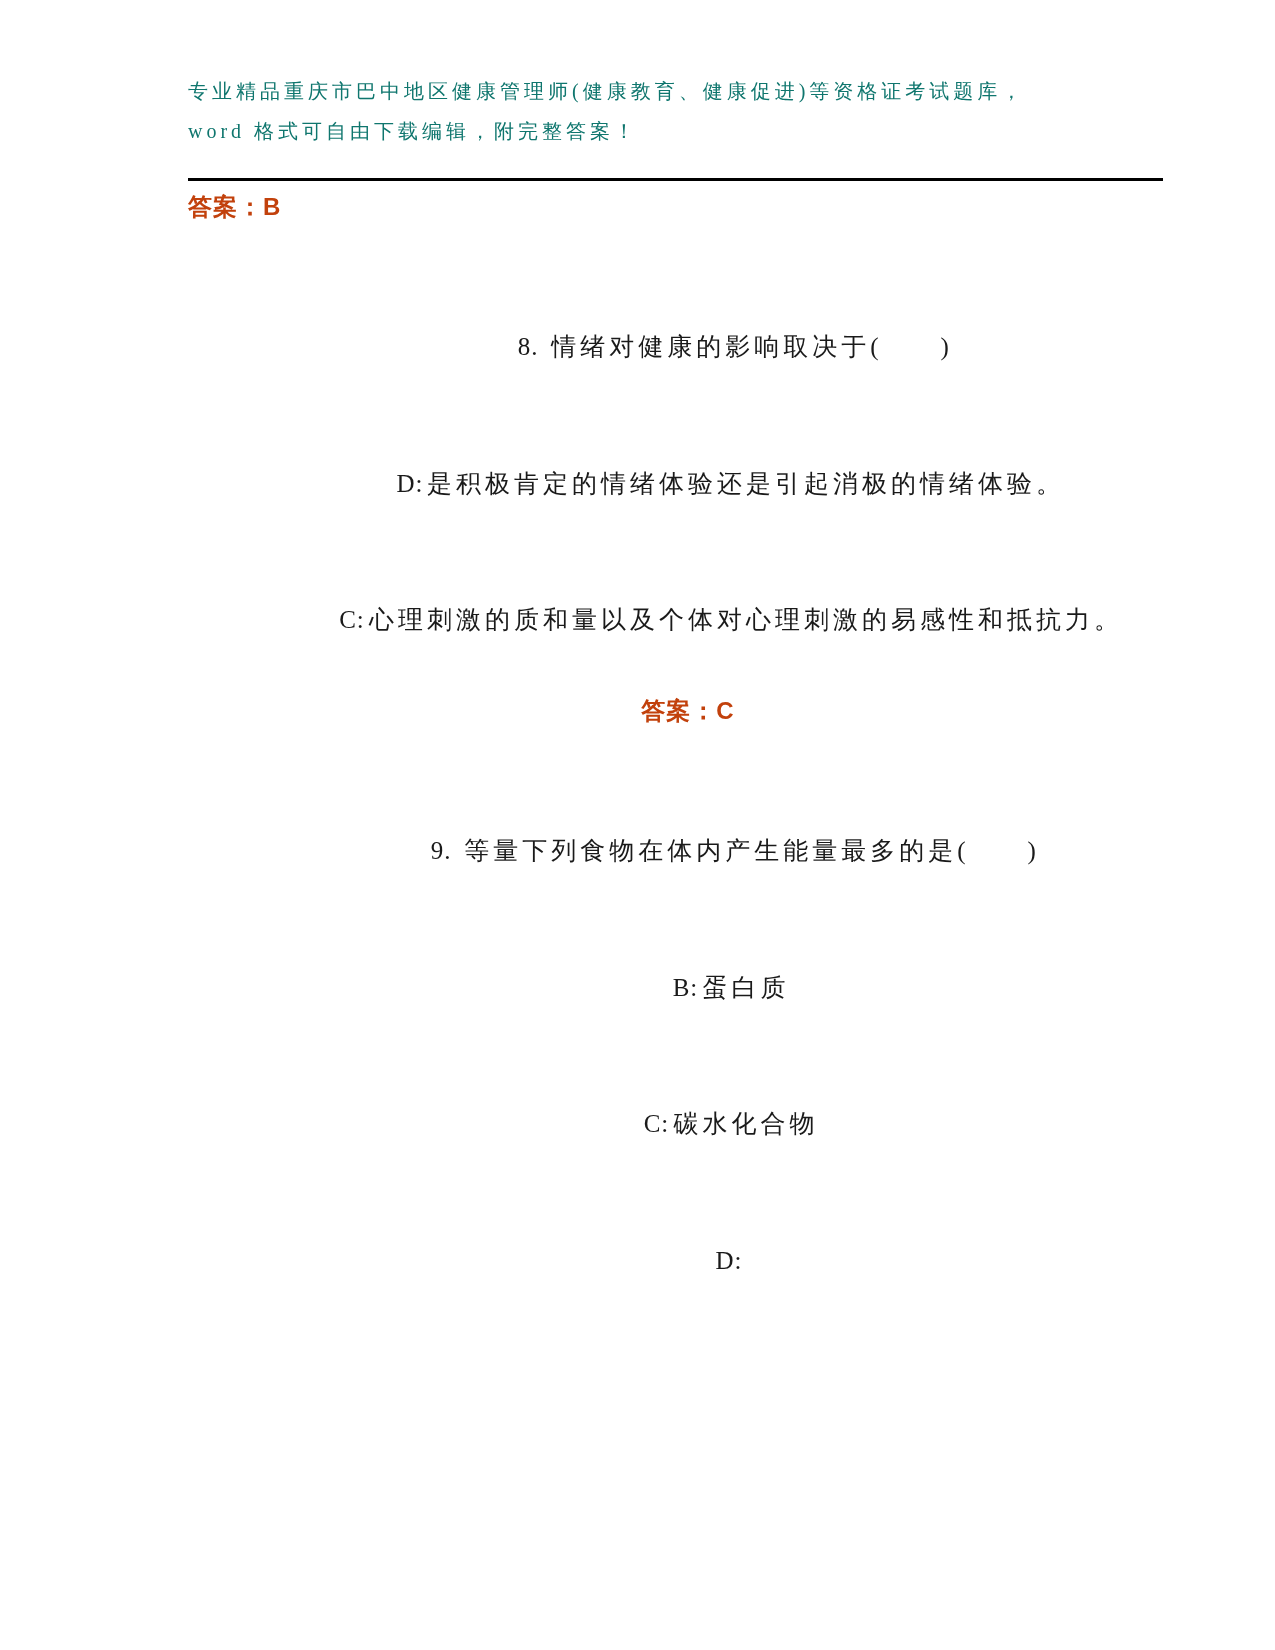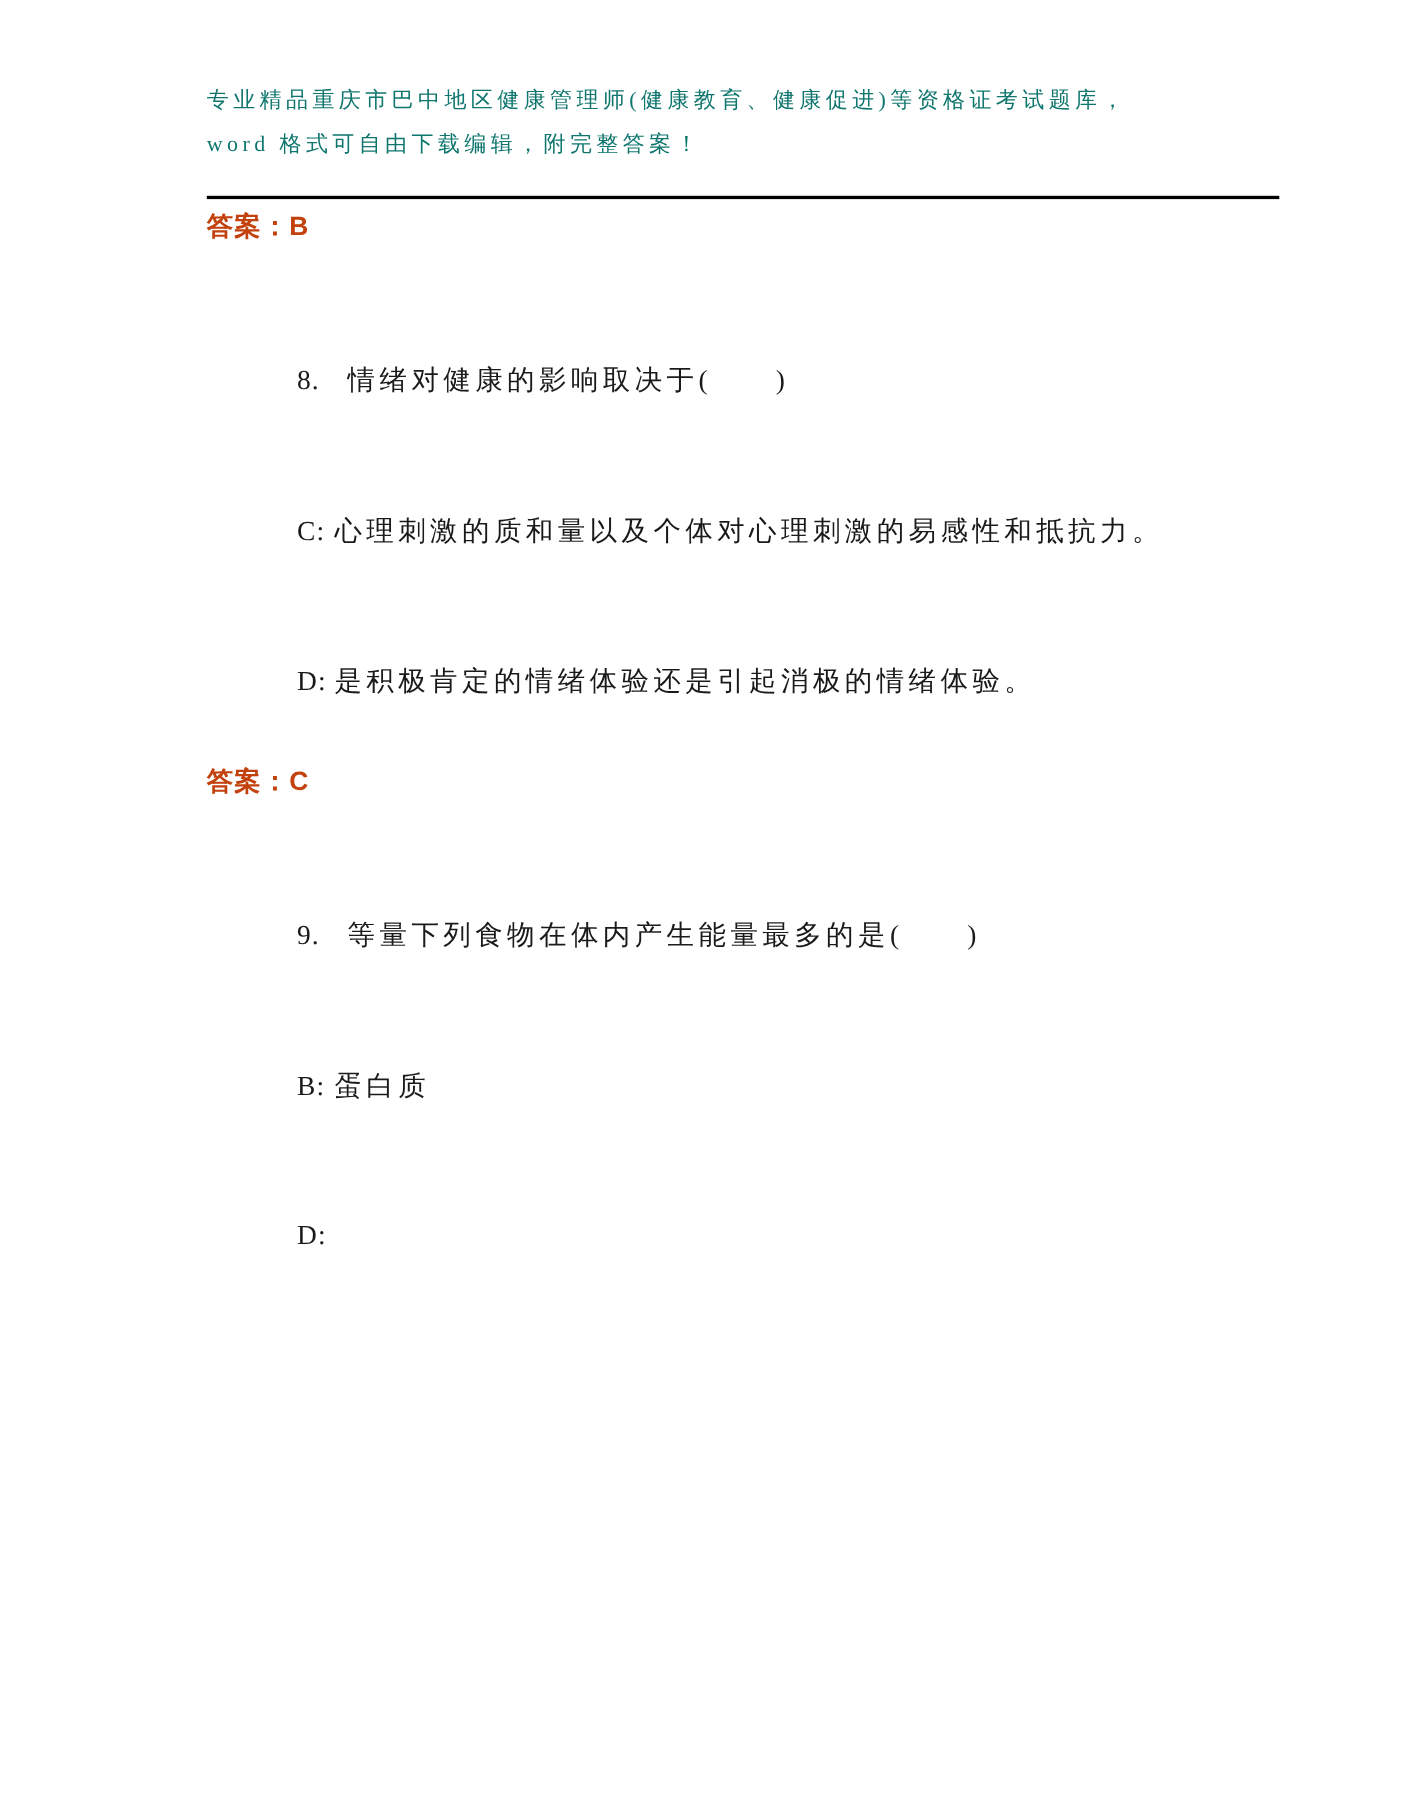--- a/index.html
+++ b/index.html
@@ -41,20 +41,21 @@
     font-size: 24px;
     line-height: 45.5px;
     letter-spacing: 1px;
     color: #c2410c;
   }
   .orphan-answer {
     margin-top: 3px;
   }
   .question-block {
     margin-top: 49px;
+    text-align: center;
   }
   .q-line, .opt-line {
     font-size: 25px;
     line-height: 45.5px;
     letter-spacing: 4px;
     color: #1a1a1a;
     white-space: pre-wrap;
   }
   .qnum {
     display: inline-block;
@@ -80,35 +81,38 @@
 
     <div class="double-rule"></div>
 
     <div class="answer-line orphan-answer">答案：B</div>
 
     <div class="question-block">
       <div class="q-line">
         <span class="qnum">8.</span><span>情绪对健康的影响取决于(　　)</span>
       </div>
       <div class="opt-line">
-        <span class="olabel">C:</span><span>心理刺激的质和量以及个体对心理刺激的易感性和抵抗力。</span>
+        <span class="olabel">D:</span><span>是积极肯定的情绪体验还是引起消极的情绪体验。</span>
       </div>
       <div class="opt-line">
-        <span class="olabel">D:</span><span>是积极肯定的情绪体验还是引起消极的情绪体验。</span>
+        <span class="olabel">C:</span><span>心理刺激的质和量以及个体对心理刺激的易感性和抵抗力。</span>
       </div>
       <div class="answer-line">答案：C</div>
     </div>
 
     <div class="question-block">
       <div class="q-line">
         <span class="qnum">9.</span><span>等量下列食物在体内产生能量最多的是(　　)</span>
       </div>
       <div class="opt-line">
         <span class="olabel">B:</span><span>蛋白质</span>
       </div>
       <div class="opt-line">
+        <span class="olabel">C:</span><span>碳水化合物</span>
+      </div>
+      <div class="opt-line">
         <span class="olabel">D:</span>
       </div>
 
     </div>
 
   </div>
 </div>
 
 </body></html>

